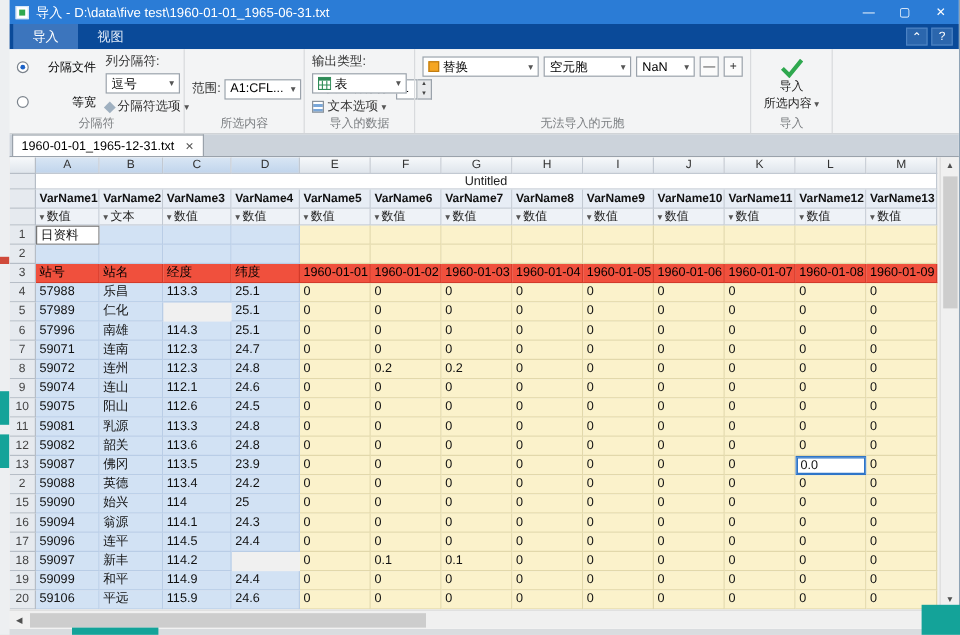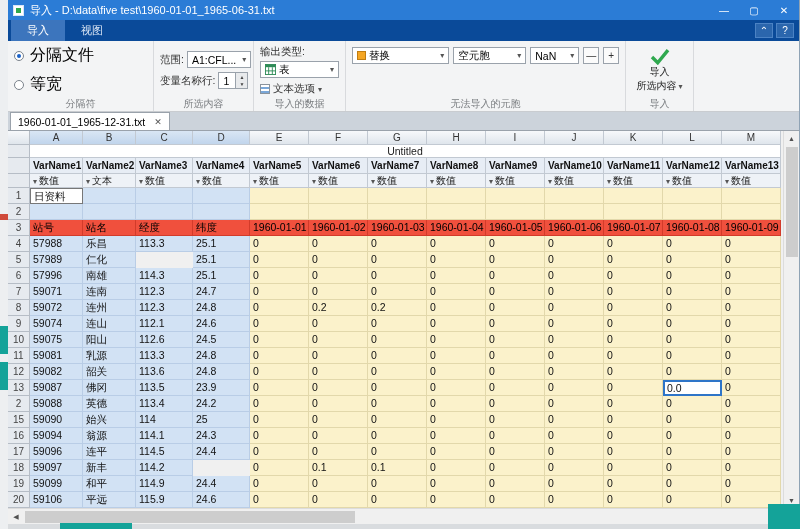--- a/index.html
+++ b/index.html
@@ -42,21 +42,21 @@
   .rbody { flex:1; display:flex; gap:8px; }
   .rtitle { text-align:center; font-size:10px; color:#7a7d80; line-height:13px; white-space:nowrap; }
   .rcol { display:flex; flex-direction:column; gap:3px; }
   .rlabel { font-size:10.5px; color:#333; line-height:13px; white-space:nowrap; }
   .combo { background:#fff; border:1px solid #9aa2ab; height:17px; display:flex; align-items:center;
            font-size:10.5px; padding:0 4px; gap:3px; white-space:nowrap; }
   .combo::after { content:"▾"; font-size:8px; color:#555; margin-left:auto; padding-left:3px; }
   .combo.nocaret::after { content:""; padding:0; }
   .linkbtn { display:flex; align-items:center; font-size:10.5px; gap:3px; height:16px; white-space:nowrap; color:#333; }
   .linkbtn::after { content:"▾"; font-size:8px; color:#555; }
-  .radio-row { display:flex; align-items:center; gap:6px; font-size:16px; height:17px; white-space:nowrap; }
+  .radio-row { display:flex; align-items:center; gap:16px; font-size:10px; height:17px; white-space:nowrap;justify-content:space-between; }
   .radio { width:10px; height:10px; border:1px solid #7b838c; border-radius:50%; background:#fff; position:relative; flex:0 0 10px; }
   .radio.sel::after { content:""; position:absolute; left:2px; top:2px; right:2px; bottom:2px; background:#1b62c8; border-radius:50%; }
   .diamond-icon { width:7px; height:7px; background:#9fb0c0; transform:rotate(45deg); flex:0 0 7px; }
   .orange-sq { width:9px; height:9px; background:#f5a623; border:1px solid #c07d12; flex:0 0 9px; }
   .texticon { width:10px; height:10px; border:1px solid #8a939c; background:
               linear-gradient(#fff 0 2px, #7aa7d8 2px 4px, #fff 4px 6px, #7aa7d8 6px 8px, #fff 8px); flex:0 0 10px; }
   .spinner { width:12px; height:17px; border:1px solid #9aa2ab; border-left:none; display:flex; flex-direction:column; background:#e8eaec; }
   .spin-b { flex:1; font-size:5px; color:#444; display:flex; align-items:center; justify-content:center; }
   .mini-btn { width:17px; height:17px; border:1px solid #9aa2ab; background:#fbfbfb; font-size:10px;
               display:flex; align-items:center; justify-content:center; color:#333; }
@@ -148,26 +148,36 @@
         <div class="rcol" style="justify-content:space-between;padding:2px 0 4px">
           <div class="radio-row">
             <span class="radio sel"></span>
             <span>分隔文件</span>
           </div>
           <div class="radio-row">
             <span class="radio"></span>
             <span>等宽</span>
           </div>
         </div>
+        <div class="rcol">
+          <div class="rlabel">列分隔符:</div>
+          <div class="combo" style="width:62px">
+            <span>逗号</span>
+          </div>
+          <div class="linkbtn">
+            <span class="diamond-icon"></span>
+            <span>分隔符选项</span>
+          </div>
+        </div>
       </div>
       <div class="rtitle">分隔符</div>
     </div>
 
     <div class="rsec" style="width:100px">
-      <div class="rbody" style="flex-direction:column;gap:4px;padding-top:6px">
+      <div class="rbody" style="flex-direction:row;gap:20px;padding-top:6px">
         <div style="display:flex;align-items:center;gap:3px">
           <span class="rlabel">范围:</span>
           <div class="combo" style="flex:1">
             <span>A1:CFL...</span>
           </div>
         </div>
         <div style="display:flex;align-items:center;gap:3px">
           <span class="rlabel">变量名称行:</span>
           <div style="display:flex">
             <div class="combo nocaret" style="width:18px">

